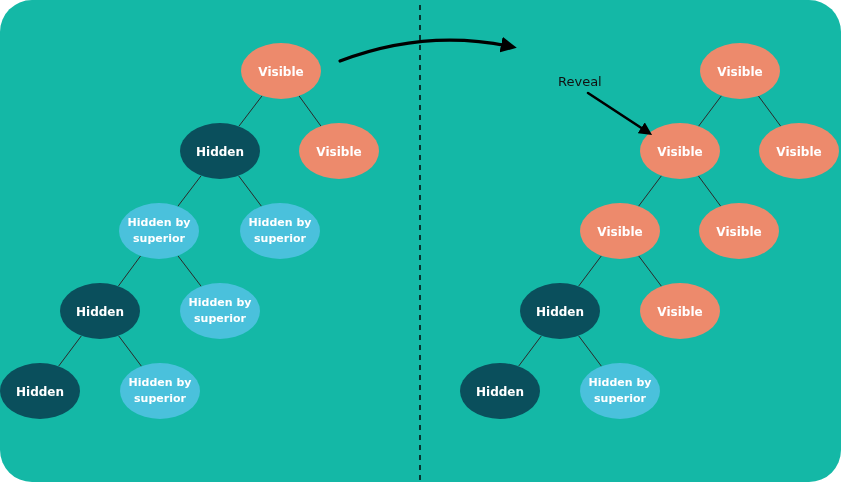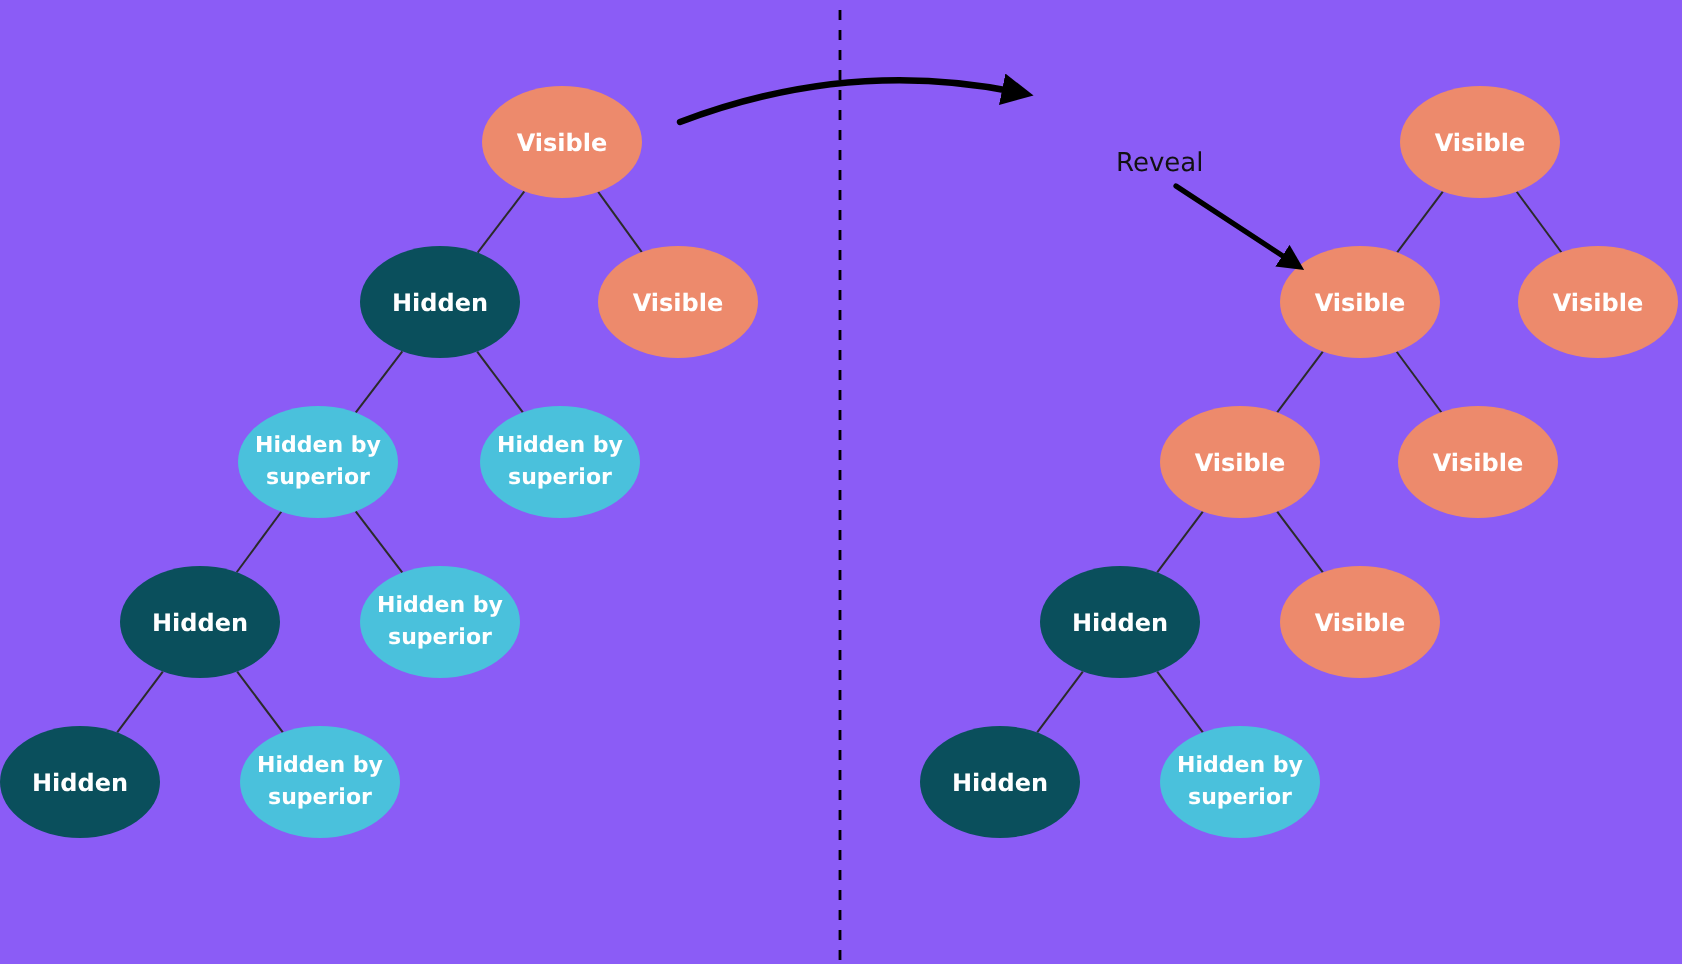--- a/index.html
+++ b/index.html
@@ -10,21 +10,22 @@
   body {
     width: 841px;
     height: 482px;
     overflow: hidden;
     font-family: "DejaVu Sans", sans-serif;
   }
   #diagram-root {
     position: relative;
     width: 841px;
     height: 482px;
-    background: #8b5cf6;
+    background: #14b8a6;
+    border-radius: 32px;
   }
   svg#tree-svg {
     display: block;
     width: 841px;
     height: 482px;
   }
   .node-label {
     font-family: "DejaVu Sans", sans-serif;
     font-size: 12px;
     font-weight: bold;

